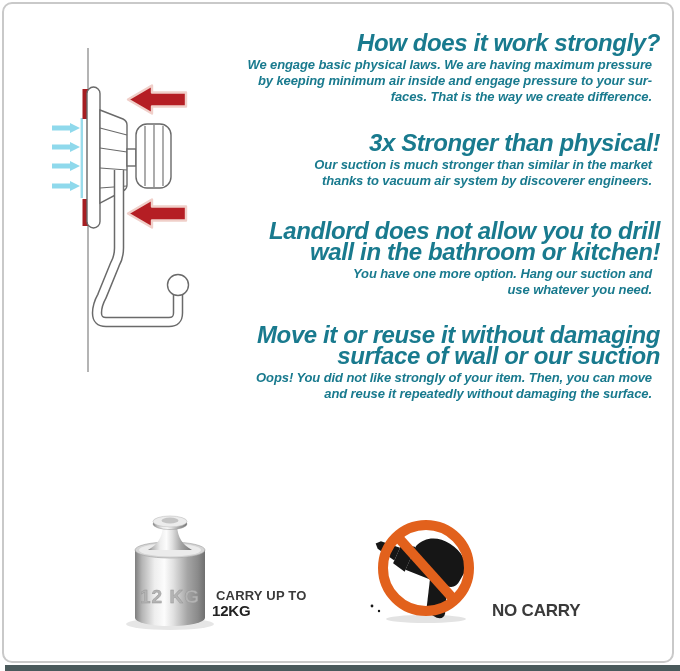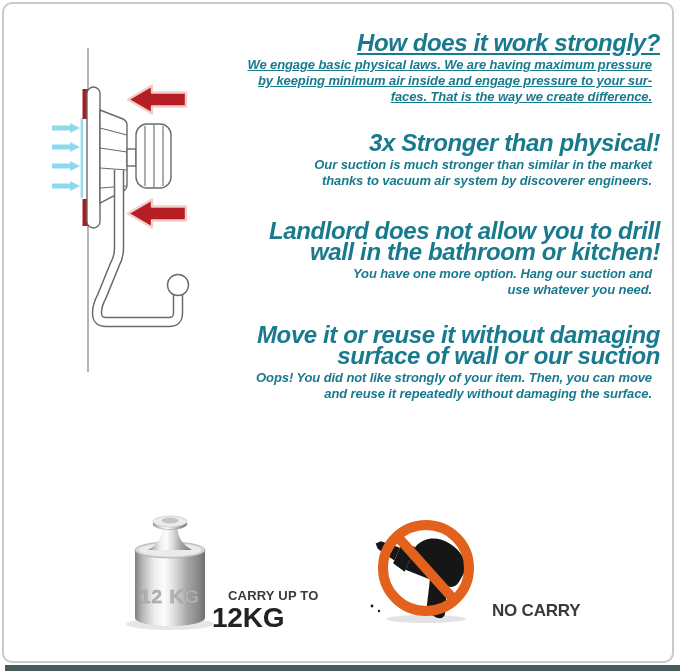--- a/index.html
+++ b/index.html
@@ -19,30 +19,30 @@
     font-style:italic; color:#197a8e;
   }
   .heading {
     margin:0; font-size:24px; line-height:21px; font-weight:600;
     letter-spacing:-0.4px; white-space:pre-line;
   }
   .body {
     margin:4px 8px 0; font-size:13px; line-height:16px; font-weight:600;
     letter-spacing:-0.1px; white-space:pre-line;
   }
-  .sec1 { top:32px;text-decoration:underline; } .sec2 { top:132px; } .sec3 { top:220px; } .sec4 { top:324px;font-style:italic; }
+  .sec1 { top:32px; } .sec2 { top:132px; } .sec3 { top:220px; } .sec4 { top:324px;font-style:italic; }
   .diagram-svg { position:absolute; left:0; top:0; }
   .weight-svg { position:absolute; left:118px; top:500px; }
   .nodrill-svg { position:absolute; left:368px; top:508px; }
   .carry-label {
-    position:absolute; left:228px; top:588px; font-size:13px; font-weight:bold;
+    position:absolute; left:216px; top:588px; font-size:13px; font-weight:bold;
     color:#3a3a3a; letter-spacing:0.2px;
   }
   .carry-value {
-    position:absolute; left:212px; top:602px; font-size:28px; font-weight:bold;
+    position:absolute; left:212px; top:602px; font-size:15px; font-weight:bold;
     color:#222222; letter-spacing:-0.2px;
   }
   .nodrill-label {
     position:absolute; left:492px; top:601px; font-size:17px; font-weight:bold;
     color:#3a3a3a; letter-spacing:-0.2px;
   }
 </style>
 </head>
 <body>
 

